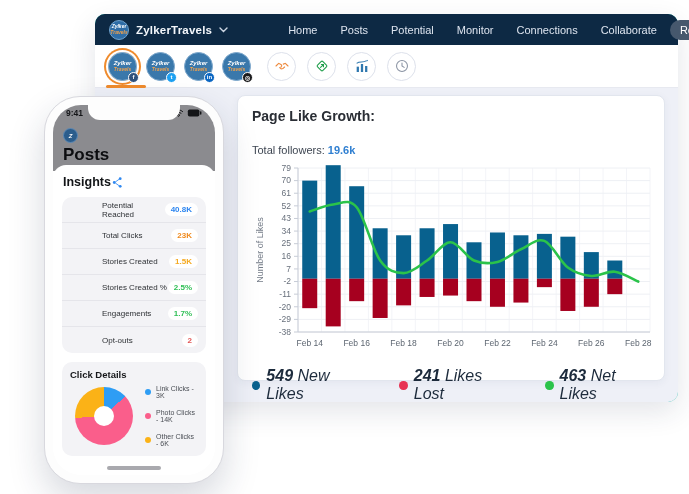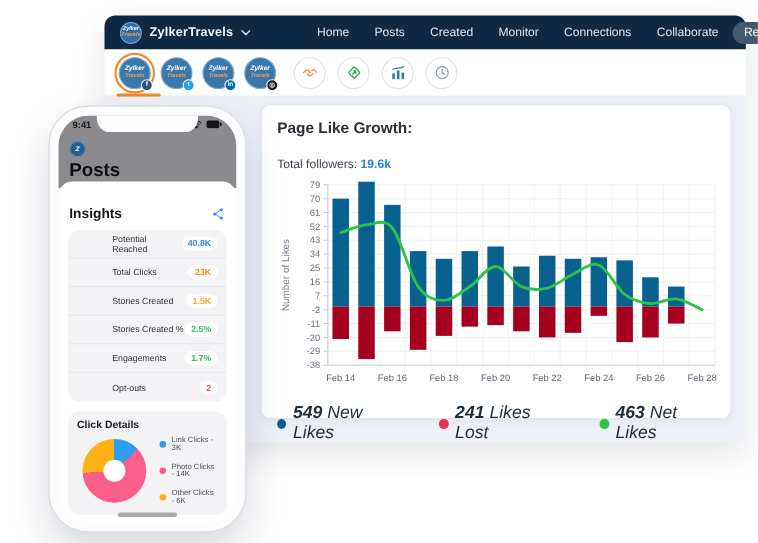--- a/index.html
+++ b/index.html
@@ -1,21 +1,21 @@
 <!DOCTYPE html>
 <html><head>
 <meta charset="utf-8">
 <style>
   * { margin:0; padding:0; box-sizing:border-box; }
   html,body { background:#fff; font-family:"Liberation Sans", sans-serif; }
   .stage { position:relative; width:689px; height:494px; overflow:hidden; background:#fff; }
 
   
   .app-window { position:absolute; left:95px; top:14px; width:583px; height:388px;
-    border-radius:10px; box-shadow:0 10px 28px rgba(30,40,70,.12); background:#fef9c3; }
+    border-radius:10px; box-shadow:0 10px 28px rgba(30,40,70,.12); background:#14b8a6; }
   .nav { height:31px; background:#0d2944; border-radius:10px 10px 0 0; display:flex;
     align-items:center; padding:0 14px; }
   .brand { display:flex; align-items:center; gap:7px; cursor:pointer; }
   .brand-logo { width:20px; height:20px; border-radius:50%; background:#2f6da6;
     display:flex; flex-direction:column; align-items:center; justify-content:center;
     border:1px solid #6fa3cf; overflow:hidden; }
   .brand-logo span { font-size:5px; line-height:1.05; color:#fff; font-style:italic; font-weight:bold; }
   .brand-logo span.l2 { color:#f2a24b; }
   .brand-name { color:#f4f7fb; font-size:11.5px; font-weight:bold; letter-spacing:.2px; }
   .nav-divider { width:1px; height:15px; background:rgba(255,255,255,.22); margin:0 10px 0 16px; }
@@ -68,21 +68,21 @@
     background:#fdfdfd; border-radius:0 0 12px 12px; }
   .status-row { display:flex; justify-content:space-between; align-items:center; padding:3px 13px 0; }
   .status-time { font-size:8.5px; font-weight:bold; color:#141518; }
   .status-icons { display:flex; align-items:center; gap:3px; }
   .phone-avatar { position:absolute; left:10px; top:23px; width:15px; height:15px; border-radius:50%;
     background:#2b5d8c; color:#fff; font-size:6px; font-style:italic; font-weight:bold;
     display:flex; align-items:center; justify-content:center; border:1px solid #5d89b5; }
   .posts-title { position:absolute; left:10px; top:40px; font-size:17px; font-weight:bold; color:#0c0d10; }
   .sheet { position:absolute; left:0; right:0; top:60px; bottom:0; background:#fff;
     border-radius:13px 13px 0 0; padding:8px 9px; }
-  .insights-row { display:flex; justify-content:space-between; align-items:center; padding:2px 1px 0;margin-top:12px; }
+  .insights-row { display:flex; justify-content:flex-start; align-items:center; padding:2px 1px 0; }
   .insights-title { font-size:12.5px; font-weight:bold; color:#121417; }
   .metrics-card { margin-top:8px; background:#f3f3f6; border-radius:10px; overflow:hidden; }
   .metric-row { display:flex; justify-content:space-between; align-items:center; height:26px;
     padding:0 8px; border-bottom:1px solid #e5e5ea; }
   .metric-row:last-child { border-bottom:none; }
   .metric-label { font-size:8px; color:#2e3135;margin-left:32px; }
   .metric-pill { background:#fff; border-radius:7px; padding:2px 6px; font-size:8px; font-weight:bold; }
   .click-card { margin-top:9px; background:#f3f3f6; border-radius:10px; padding:7px 8px 9px; }
   .click-title { font-size:9.5px; font-weight:bold; color:#17181b; }
   .click-body { display:flex; align-items:center; gap:12px; margin-top:5px; }
@@ -110,21 +110,21 @@
         </span>
         <span class="brand-name">ZylkerTravels</span>
         <svg width="9" height="6" viewBox="0 0 9 6">
           <path d="M1 1l3.5 3.5L8 1" fill="none" stroke="#cfd8e4" stroke-width="1.4" stroke-linecap="round"></path>
         </svg>
       </div>
       <div class="nav-divider"></div>
       <div class="nav-items" id="nav-items">
           <div class="nav-item"><span>Home</span></div>
           <div class="nav-item"><span>Posts</span></div>
-          <div class="nav-item"><span>Created</span></div>
+          <div class="nav-item"><span>Potential</span></div>
           <div class="nav-item"><span>Monitor</span></div>
           <div class="nav-item"><span>Connections</span></div>
           <div class="nav-item"><span>Collaborate</span></div>
           <div class="nav-item active"><span>Reports</span></div>
         </div>
     </div>
 
     <div class="toolbar">
       <div class="channels" id="channels">
           <div class="chan selected">

